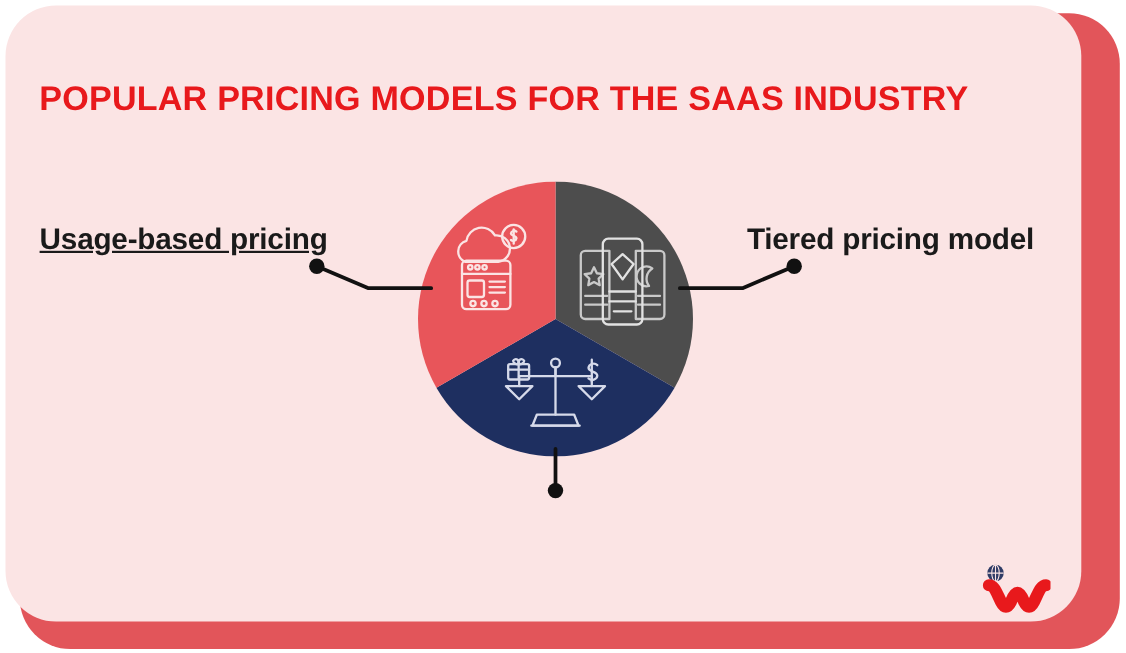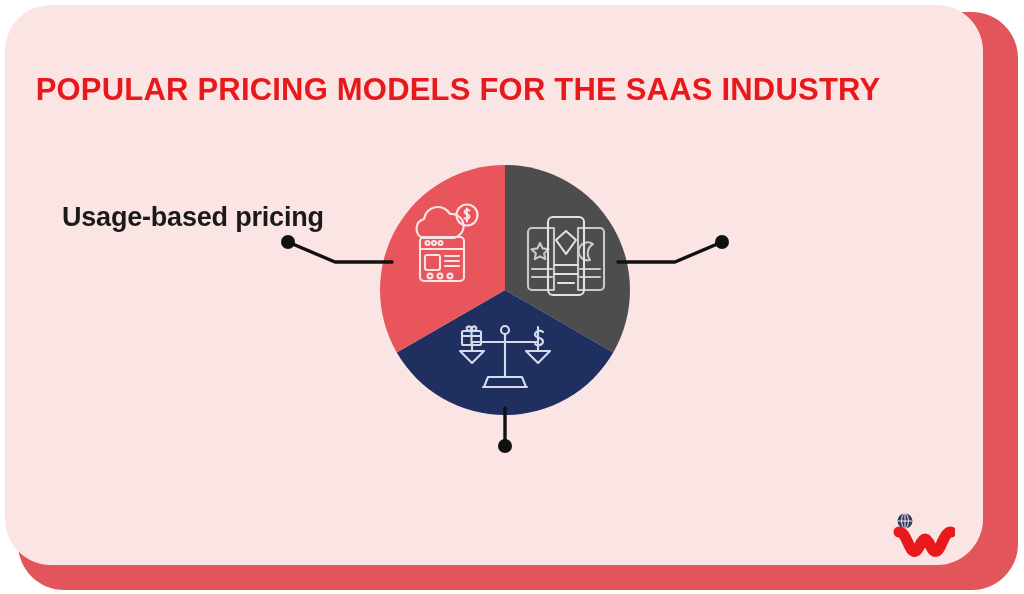--- a/index.html
+++ b/index.html
@@ -78,21 +78,21 @@
   
   .label {
     position: absolute;
     color: #1A1A1A;
     font-size: 27px;
     font-weight: 600;
     letter-spacing: -0.2px;
     font-family: "Liberation Sans", sans-serif;
     white-space: nowrap;
   }
-  .label-usage       { left: 62px;  top: 202px; }
+  .label-usage       { left: 36px;  top: 202px; text-decoration: underline; }
   .label-tiered      { left: 679px; top: 202px; }
   .label-competition { left: 320px; top: 458px; }
 
   
   .logo {
     position: absolute;
     left: 893px;
     top: 512px;
     width: 62px;
     height: 50px;
@@ -201,20 +201,21 @@
     </g>
 
     <g>
       <line x1="505" y1="408" x2="505" y2="444" stroke="#111111" stroke-width="3.4" stroke-linecap="round"></line>
       <circle cx="505" cy="446" r="7" fill="#111111"></circle>
     </g>
   </svg>
 
   <div class="label label-usage">Usage-based pricing</div>
 
+  <div class="label label-tiered">Tiered pricing model</div>
 
 
   <div class="logo">
     <svg width="62" height="50" viewBox="0 0 62 50" aria-hidden="true">
       <g>
         <circle cx="12" cy="9" r="7.5" fill="#2F3C66"></circle>
         <g stroke="#FBE4E4" stroke-width="1" fill="none">
           <line x1="4.6" y1="9" x2="19.4" y2="9"></line>
           <line x1="12" y1="1.6" x2="12" y2="16.4"></line>
           <ellipse cx="12" cy="9" rx="3.4" ry="7.5"></ellipse>

